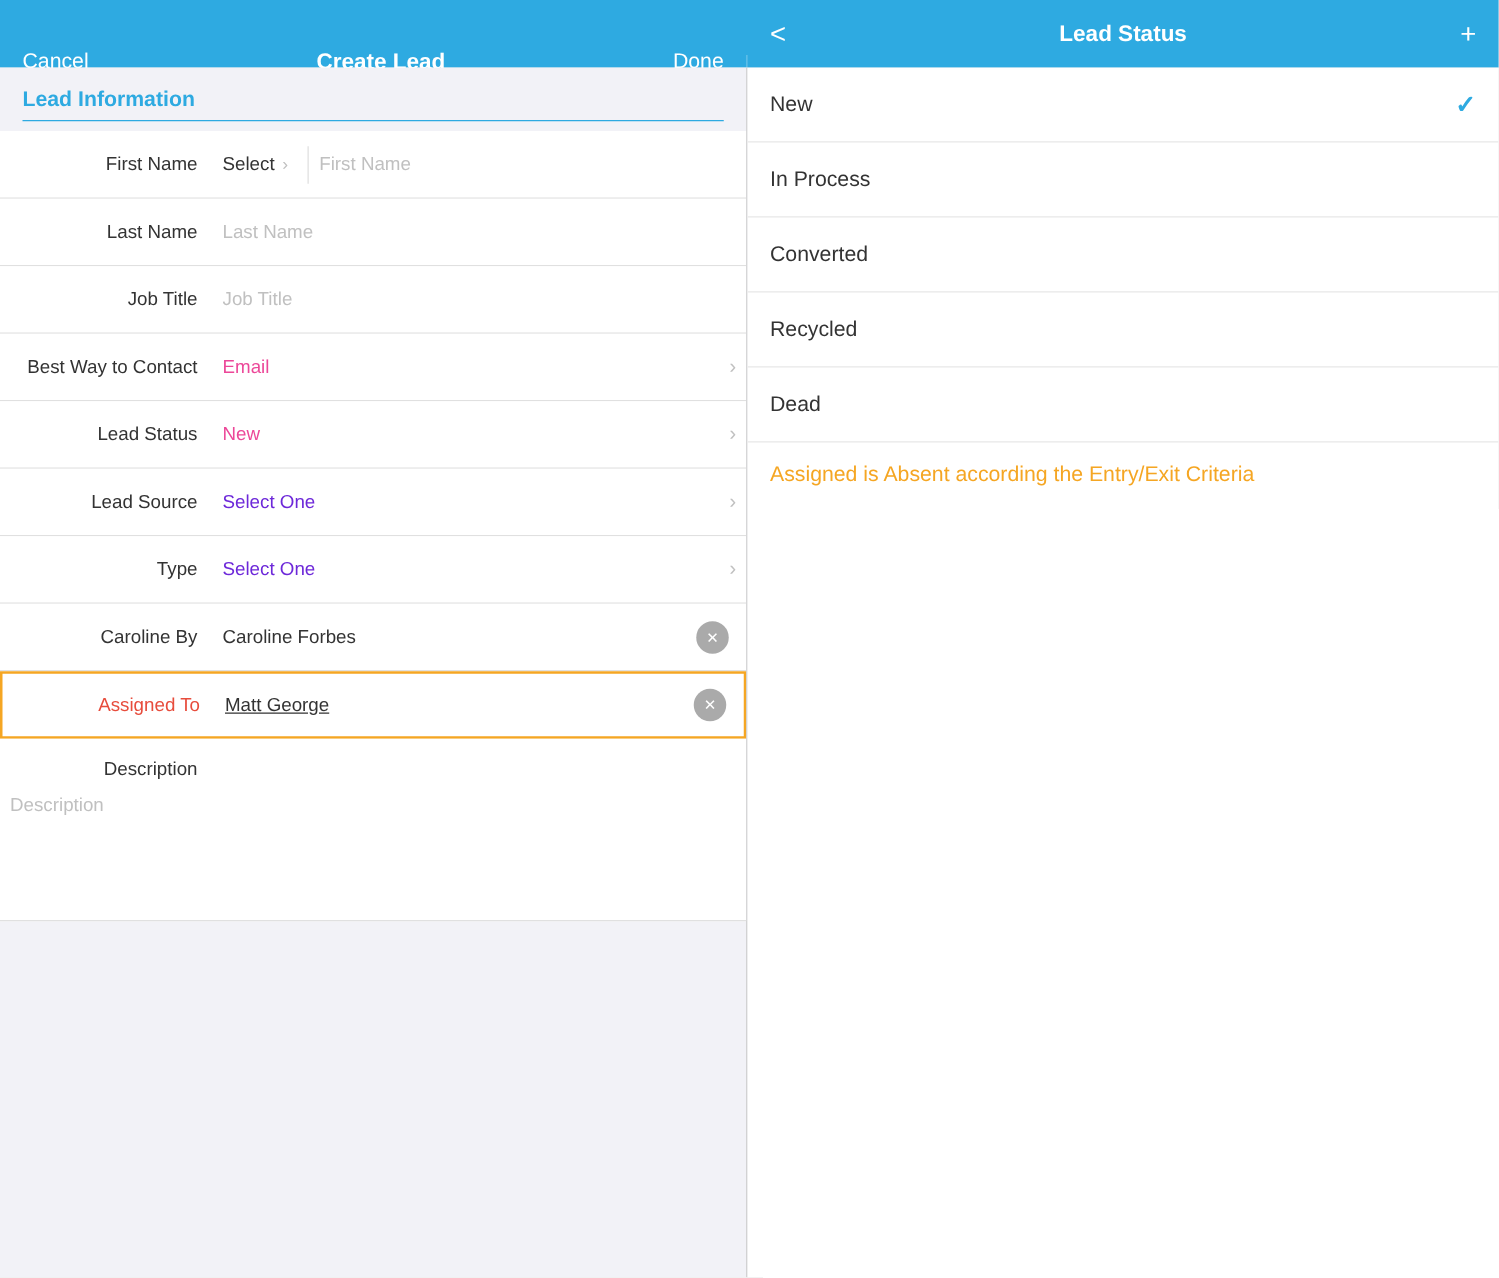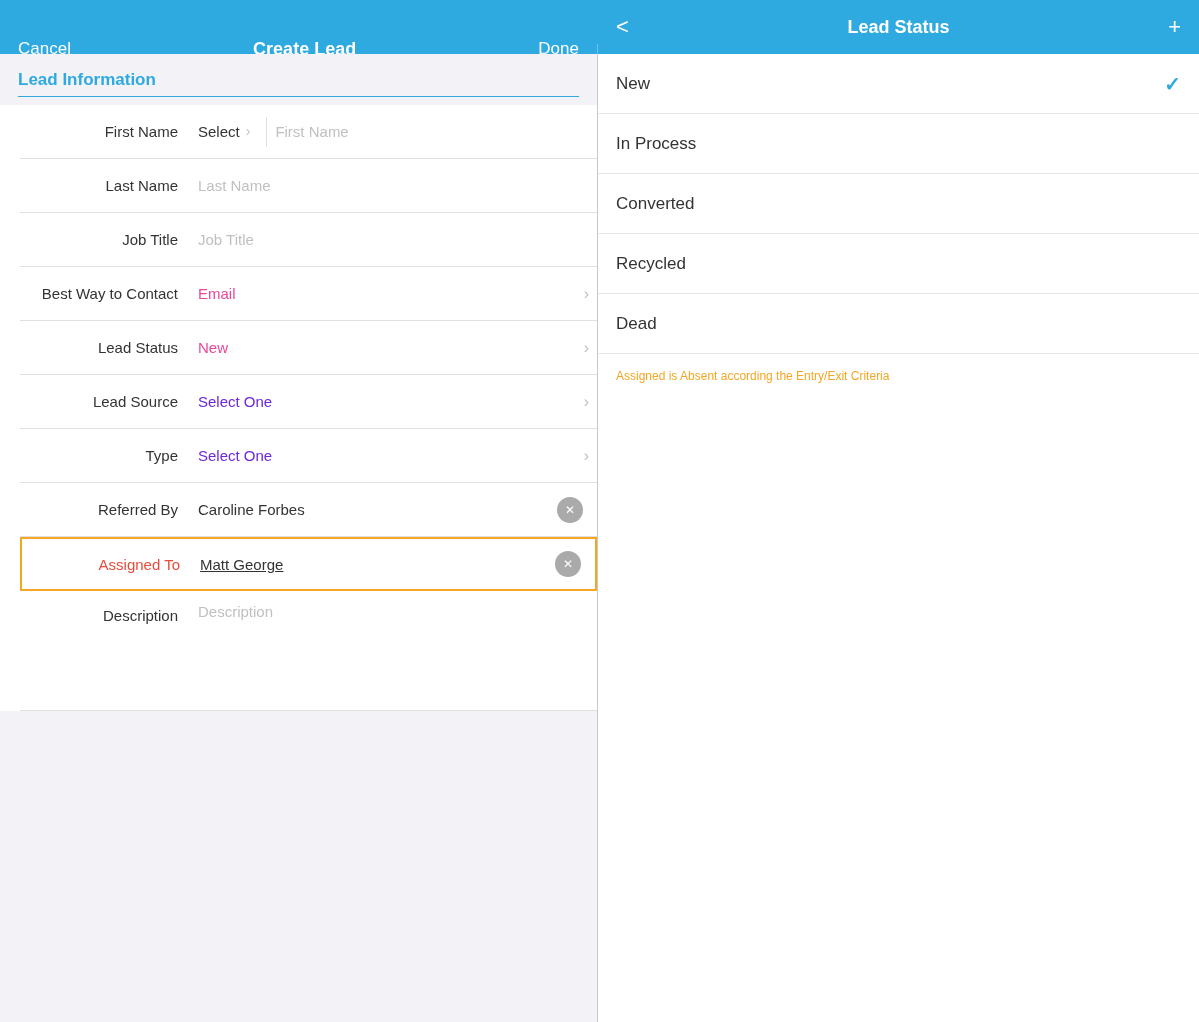--- a/index.html
+++ b/index.html
@@ -84,21 +84,20 @@
     .section-header-line {
       height: 1px;
       background: #2eaae1;
       margin-top: 6px;
     }
 
     .form-table {
       background: white;
       margin-top: 0;
       width: 100%;
-      padding-left: 20px;
     }
 
     .form-row {
       display: flex;
       align-items: center;
       min-height: 54px;
       border-bottom: 1px solid #e0e0e0;
       background: white;
     }
     .form-row.highlighted {
@@ -196,20 +195,21 @@
       color: white;
       font-size: 12px;
     }
 
     .description-row {
       display: flex;
       align-items: flex-start;
       min-height: 120px;
       border-bottom: 1px solid #e0e0e0;
       background: white;
+      flex-direction: column;
     }
     .description-row .field-label {
       padding-top: 16px;
     }
     .description-row .field-value {
       align-items: flex-start;
       padding-top: 12px;
     }
     .description-row textarea {
       flex: 1;
@@ -250,21 +250,21 @@
       color: #333;
     }
     .check-icon {
       color: #2eaae1;
       font-size: 20px;
       font-weight: 600;
     }
 
     .warning-message {
       padding: 14px 18px;
-      font-size: 12px;
+      font-size: 17px;
       color: #f5a623;
       line-height: 1.4;
     }
   </style>
 </head>
 <body>
 
 <div class="top-nav">
   <div class="left-panel-nav">
     <button class="nav-btn">Cancel</button>
@@ -348,21 +348,21 @@
         <div class="field-label">Type</div>
         <div class="field-value">
           <div class="select-trigger">
             <span class="placeholder-text">Select One</span>
             <span class="chevron-right">›</span>
           </div>
         </div>
       </div>
 
       <div class="form-row">
-        <div class="field-label">Referred By</div>
+        <div class="field-label">Caroline By</div>
         <div class="field-value">
           <span style="flex:1; font-size:15px; color:#333;">Caroline Forbes</span>
           <button class="clear-btn"></button>
         </div>
       </div>
 
       <div class="form-row highlighted">
         <div class="field-label required">Assigned To</div>
         <div class="field-value">
           <span style="flex:1; font-size:15px; color:#333;text-decoration:underline;">Matt George</span>

